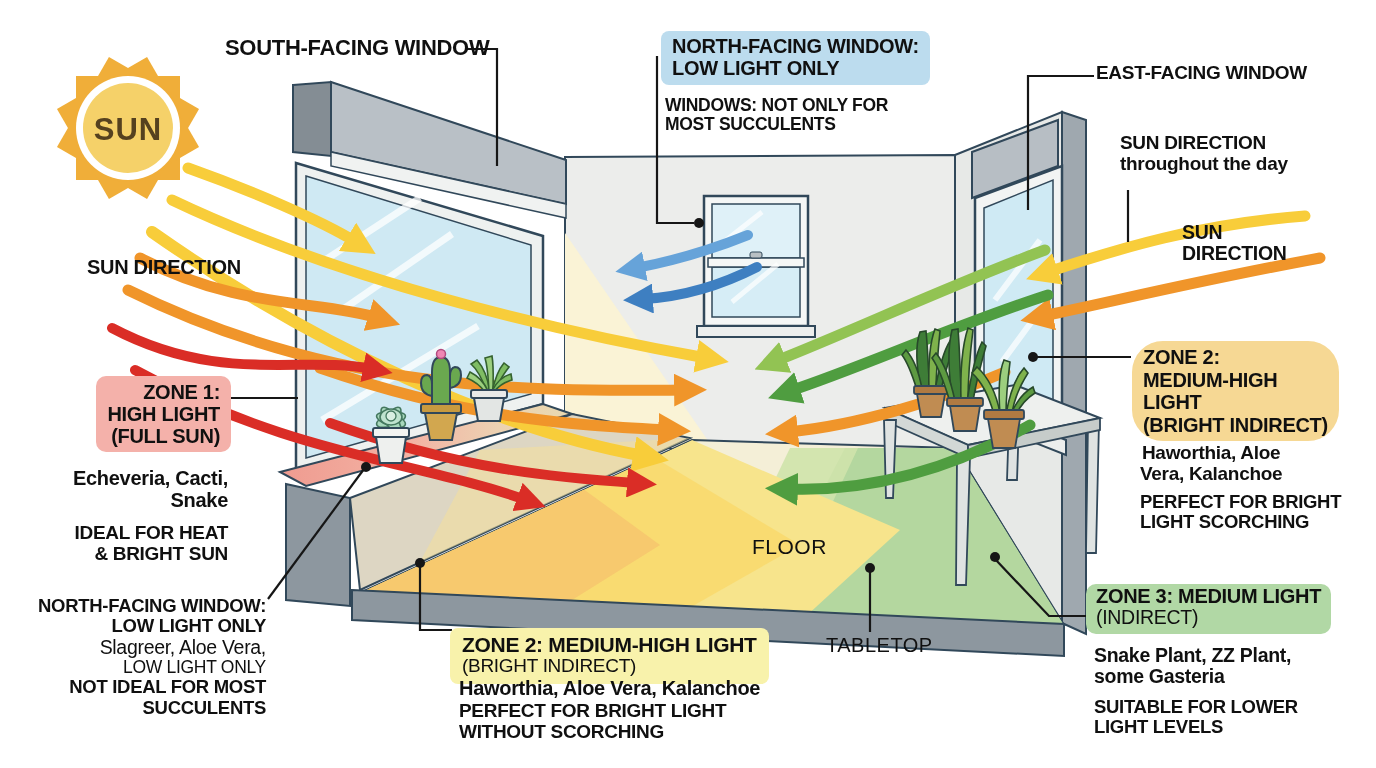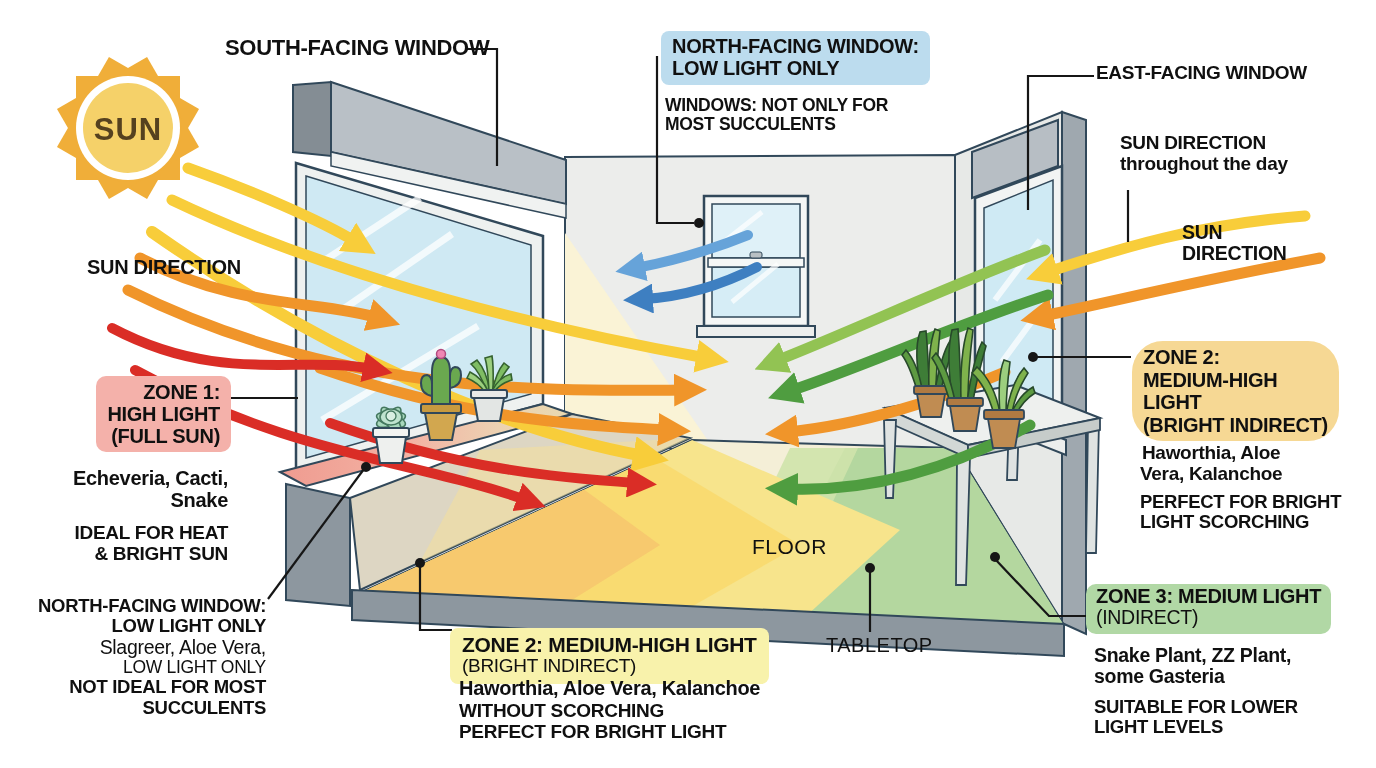--- a/index.html
+++ b/index.html
@@ -304,22 +304,22 @@
   <div class="n">NOT IDEAL FOR MOST</div>
   <div class="n">SUCCULENTS</div>
 </div>
 
 <div class="lbl zone2c-box" style="background: rgb(248, 242, 171);">
   <div>ZONE 2: MEDIUM-HIGH LIGHT</div>
   <div class="sub">(BRIGHT INDIRECT)</div>
 </div>
 <div class="lbl reg zone2c-plants">Haworthia, Aloe Vera, Kalanchoe</div>
 <div class="lbl zone2c-note">
+  <div>PERFECT FOR BRIGHT LIGHT</div>
   <div>WITHOUT SCORCHING</div>
-  <div>PERFECT FOR BRIGHT LIGHT</div>
 </div>
 
 <div class="lbl floor-lbl">FLOOR</div>
 <div class="lbl tabletop-lbl">TABLETOP</div>
 
 <div class="lbl box zone2r-box" style="background: rgb(246, 216, 148); border-radius: 31px;">
   <div>ZONE 2:</div>
   <div>MEDIUM-HIGH</div>
   <div>LIGHT</div>
   <div>(BRIGHT INDIRECT)</div>

